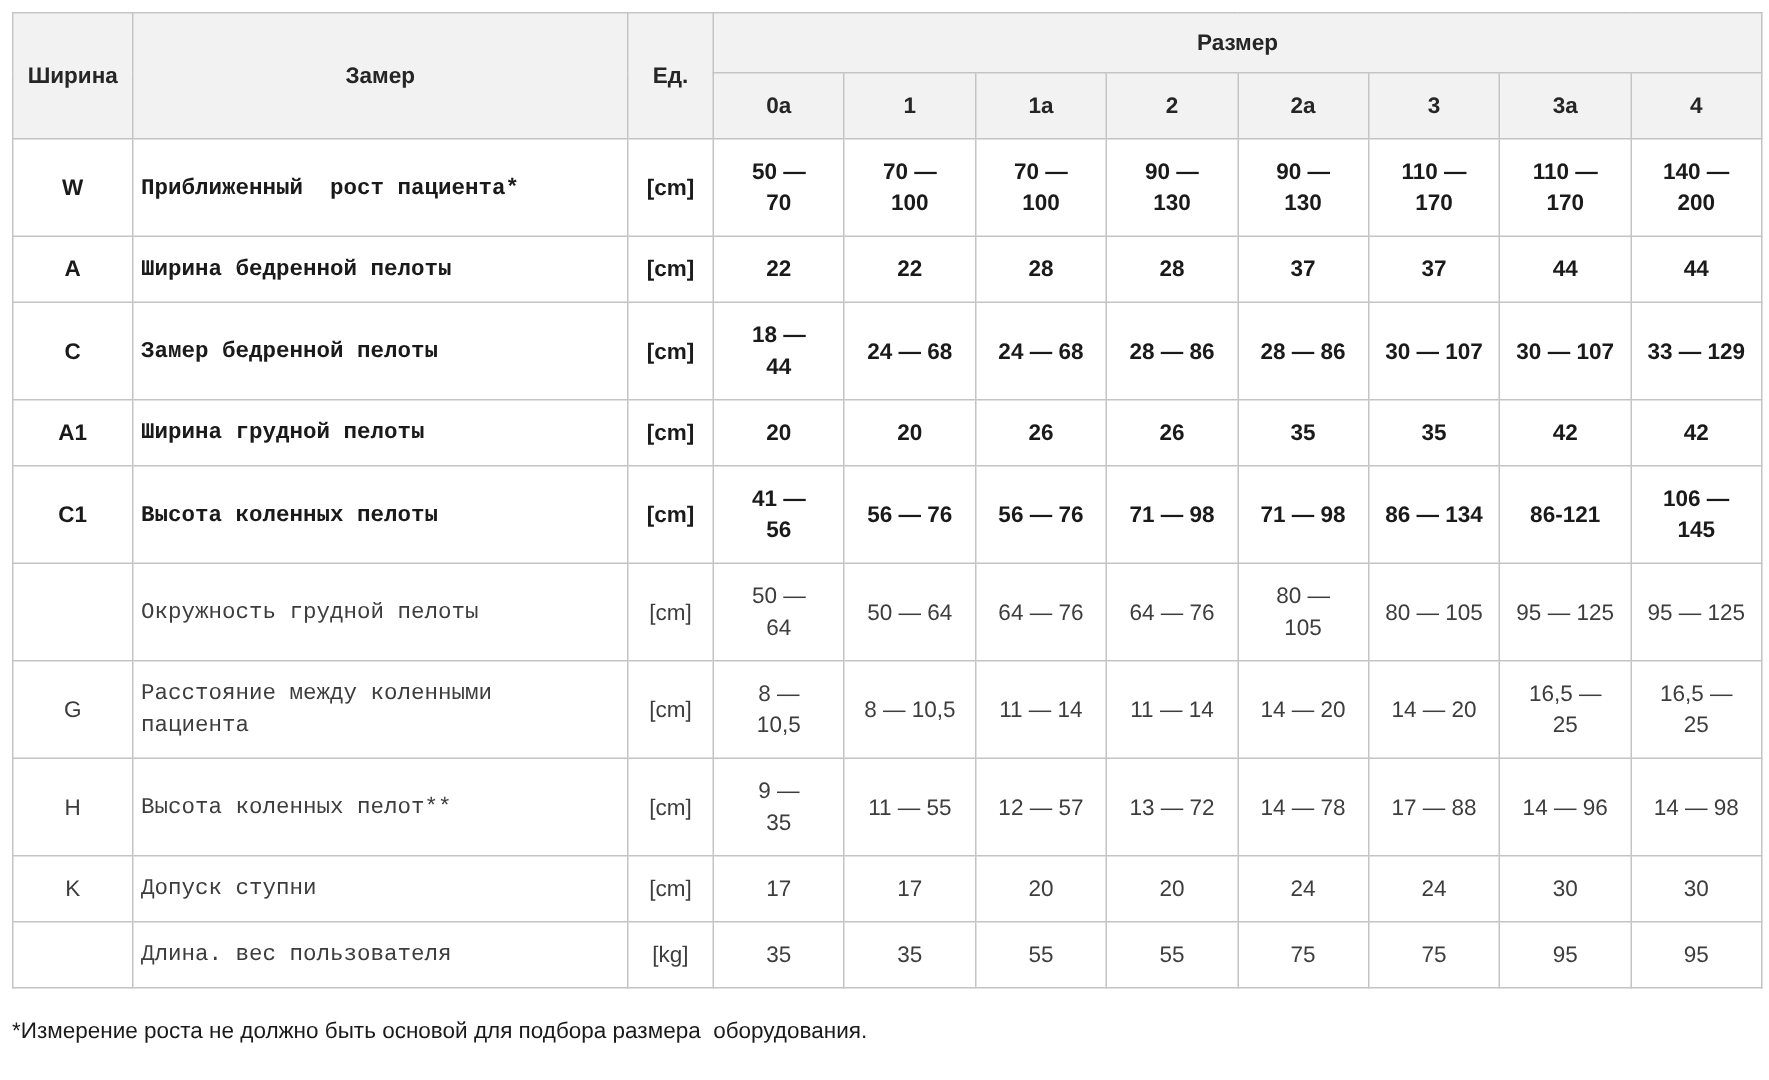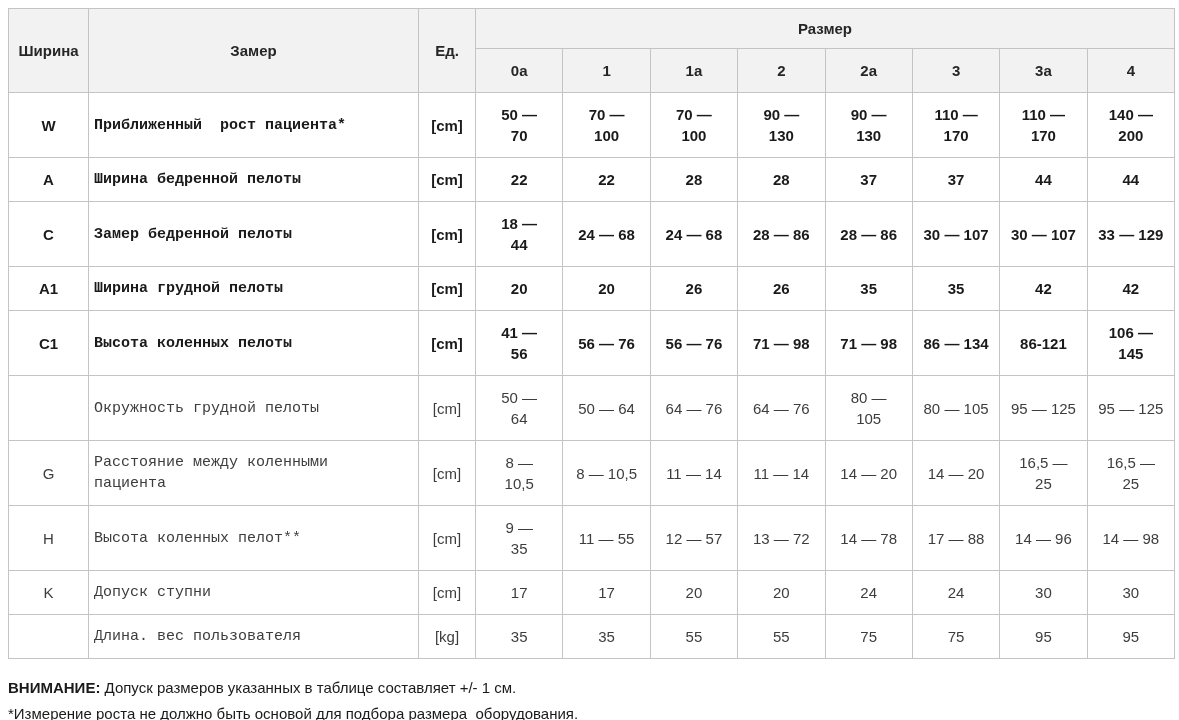--- a/index.html
+++ b/index.html
@@ -226,16 +226,15 @@
           <td class="val">55</td>
           <td class="val">75</td>
           <td class="val">75</td>
           <td class="val">95</td>
           <td class="val">95</td>
         </tr>
       </tbody>
   </table>
 
   <div class="footer">
-    <div><b>ВНИМАНИЕ:</b><span> Допуск размеров указанных в таблице составляет +/- 1 см.</span></div>
     <div>*Измерение роста не должно быть основой для подбора размера &nbsp;оборудования.</div>
   </div>
 </div>
 
 </body></html>

